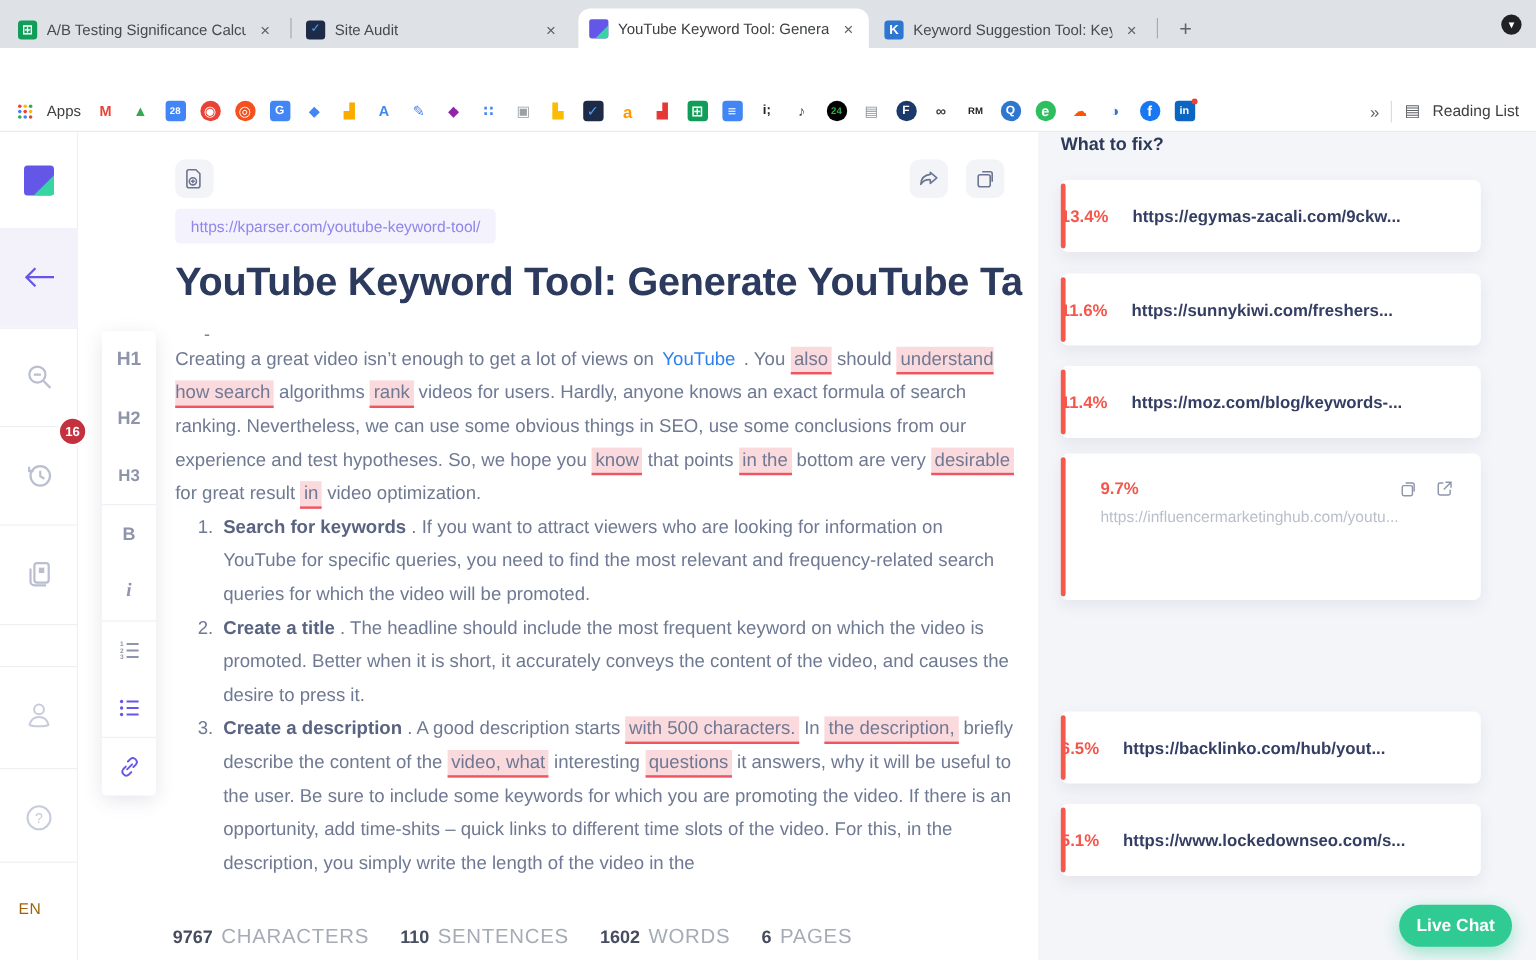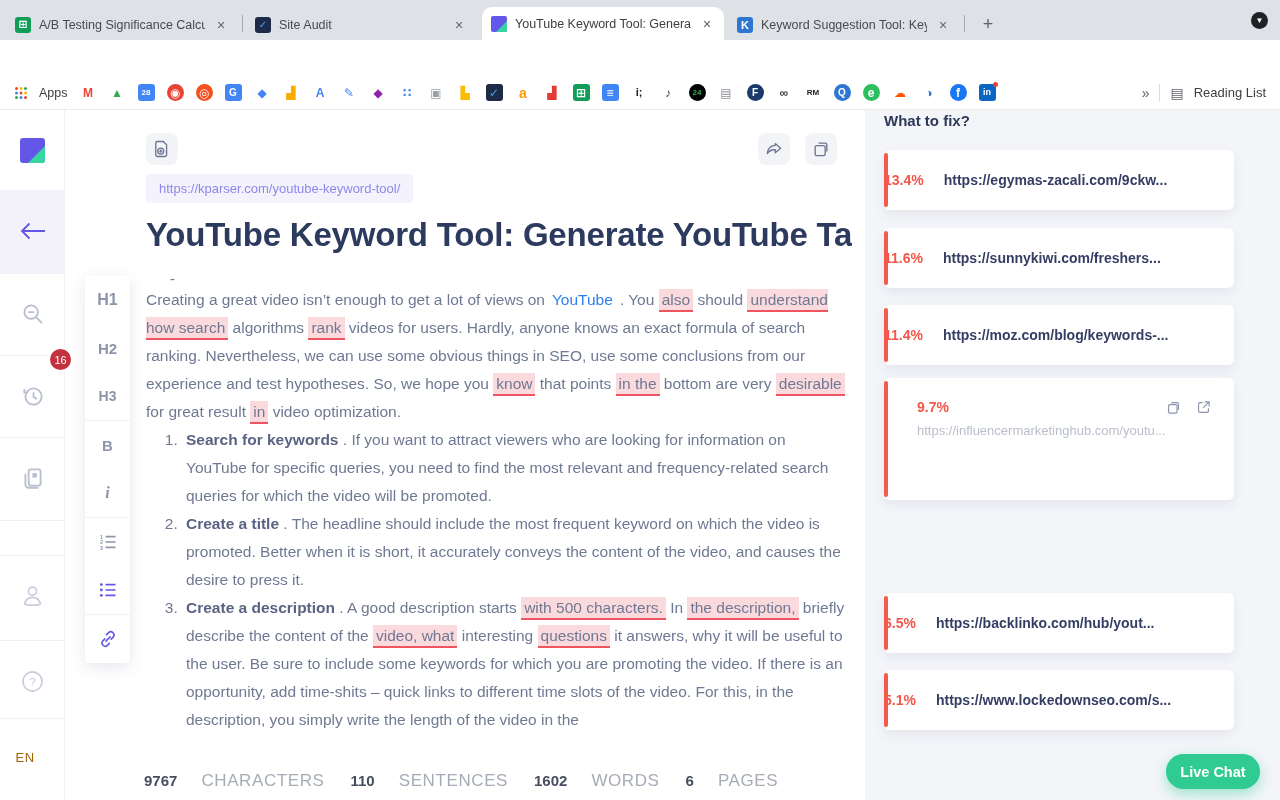--- a/index.html
+++ b/index.html
@@ -56,21 +56,21 @@
 .rl .chev{font-size:14px}
 .rl .sep{width:1px;height:18px;background:#dadce0}
 .rl .rl-ic{font-size:14px}
 .rl .rl-label{font-size:13px;color:#3c4043}
 
 
 .sidebar{position:absolute;left:0;top:110px;width:65px;bottom:0;background:#fff;border-right:1px solid #f0f1f5;z-index:4}
 .sb-div{position:absolute;left:0;width:65px;height:1px;background:#eef0f4}
 .sb-item{position:absolute;left:0;width:65px;display:flex;align-items:center;justify-content:center;color:#b9bfd0}
 .sb-arrow-bg{position:absolute;left:0;top:80px;width:65px;height:83px;background:#f3f2fb}
-.sb-badge{position:absolute;left:48px;top:237px;width:25px;height:25px;border-radius:50%;background:#c4313e;color:#fff;font-size:11px;font-weight:400;display:flex;align-items:center;justify-content:center;z-index:6;border:2px solid #fff}
+.sb-badge{position:absolute;left:48px;top:237px;width:25px;height:25px;border-radius:50%;background:#c4313e;color:#fff;font-size:11px;font-weight:700;display:flex;align-items:center;justify-content:center;z-index:6;border:2px solid #fff}
 .sb-logo{width:25px;height:25px;background:#6457e8;border-radius:3px;position:relative;overflow:hidden}
 .sb-logo::after{content:"";position:absolute;right:0;bottom:0;border-style:solid;border-width:0 0 17px 17px;border-color:transparent transparent #37d5a2 transparent}
 .sb-en{position:absolute;left:0;width:50px;top:640px;text-align:center;color:#a16207;font-size:13px;letter-spacing:.5px}
 
 
 .fmt{position:absolute;left:85px;top:276px;width:45px;background:#fff;border-radius:4px;box-shadow:0 4px 16px rgba(60,70,110,.13);z-index:5;display:flex;flex-direction:column;align-items:stretch}
 .fmt-btn{height:48px;display:flex;align-items:center;justify-content:center;color:#8e95aa;font-weight:700}
 .fmt-btn.purple{color:#6457e8}
 .fmt-div{height:1px;background:#eef0f4;margin:0}
 .fmt .h1{font-size:16px}.fmt .h2{font-size:15px}.fmt .h3{font-size:14px}
@@ -88,21 +88,21 @@
 .content-text{position:absolute;left:80px;top:176px;width:704px;font-size:15.5px;line-height:28px;color:#6f7993}
 .content-text p{margin-bottom:0}
 .content-text ol{margin:0;padding-left:36px}
 .content-text li{padding-left:4px}
 .seg-hl{background:#fbdade;border-bottom:2px solid #ef5560;padding:2px 3px}
 .seg-link{color:#2f80ed;padding:0 7px}
 .seg-b{color:#5a6482;font-weight:700}
 
 
 .statsbar{position:absolute;left:66px;bottom:0;width:799px;height:38px;background:#fff;display:flex;align-items:center;gap:26px;padding-left:78px}
-.stat{display:flex;align-items:baseline;gap:24px}
+.stat{display:flex;align-items:baseline;gap:7px}
 .stat .v{color:#464d5f;font-size:15px;font-weight:700}
 .stat .l{color:#a6acb6;font-size:17px;letter-spacing:.6px}
 
 
 .fixpanel{position:absolute;top:110px;right:0;width:415px;bottom:0;background:#f4f5f9;z-index:2}
 .fix-title{position:absolute;left:19px;top:2px;font-size:15px;font-weight:700;color:#2d3958}
 .card{position:absolute;left:19px;width:350px;background:#fff;border-radius:6px;box-shadow:0 5px 12px rgba(80,90,120,.09)}
 .card::before{content:"";position:absolute;left:0;top:3px;bottom:3px;width:4px;background:#f4594c;border-radius:4px}
 .card.simple{height:60px;display:flex;align-items:center;gap:20px}
 .card .pct{color:#f4564a;font-weight:700;font-size:14px;flex:none}

